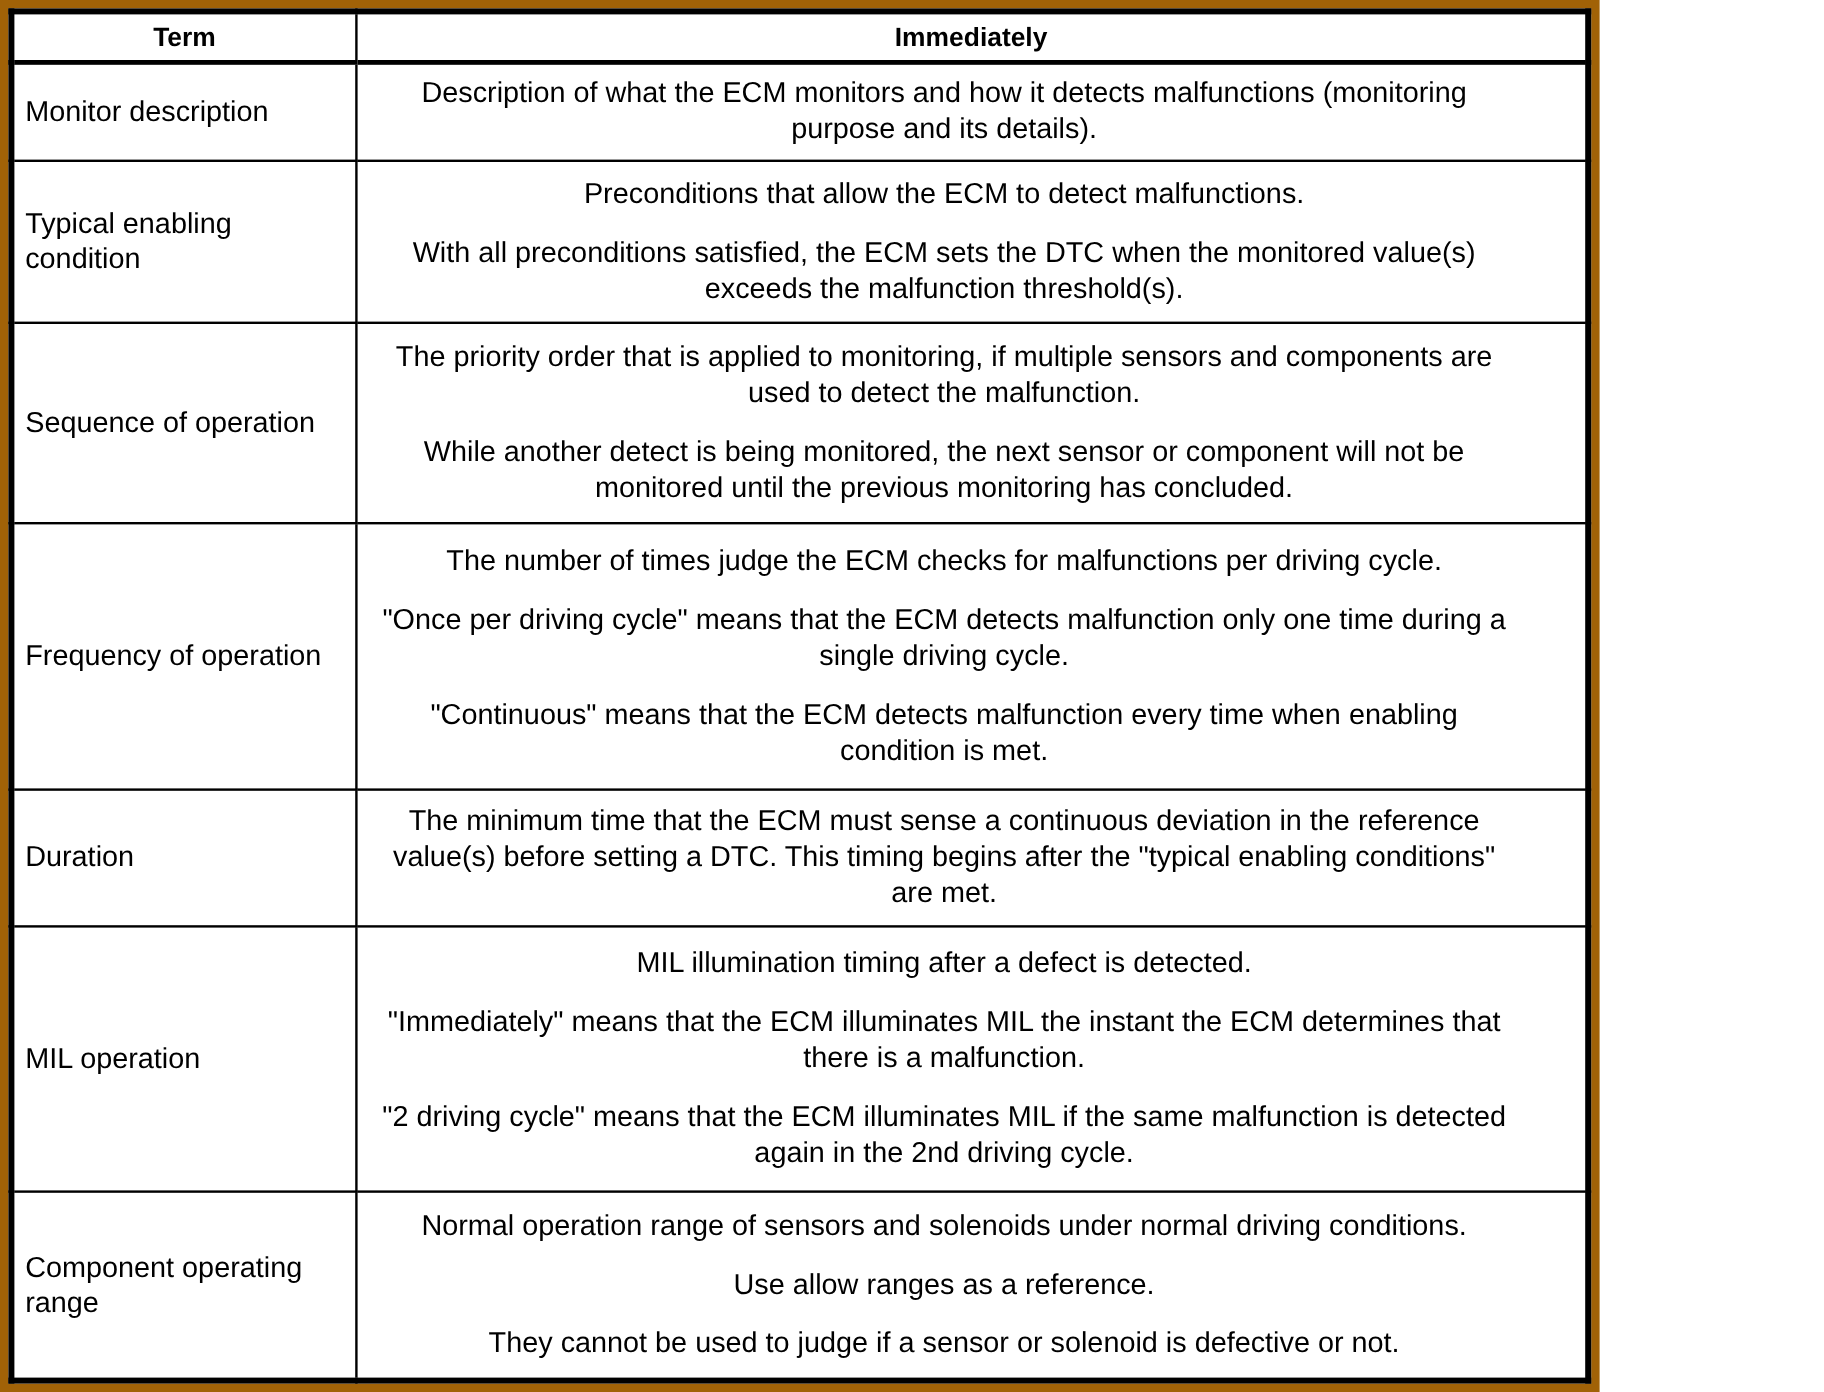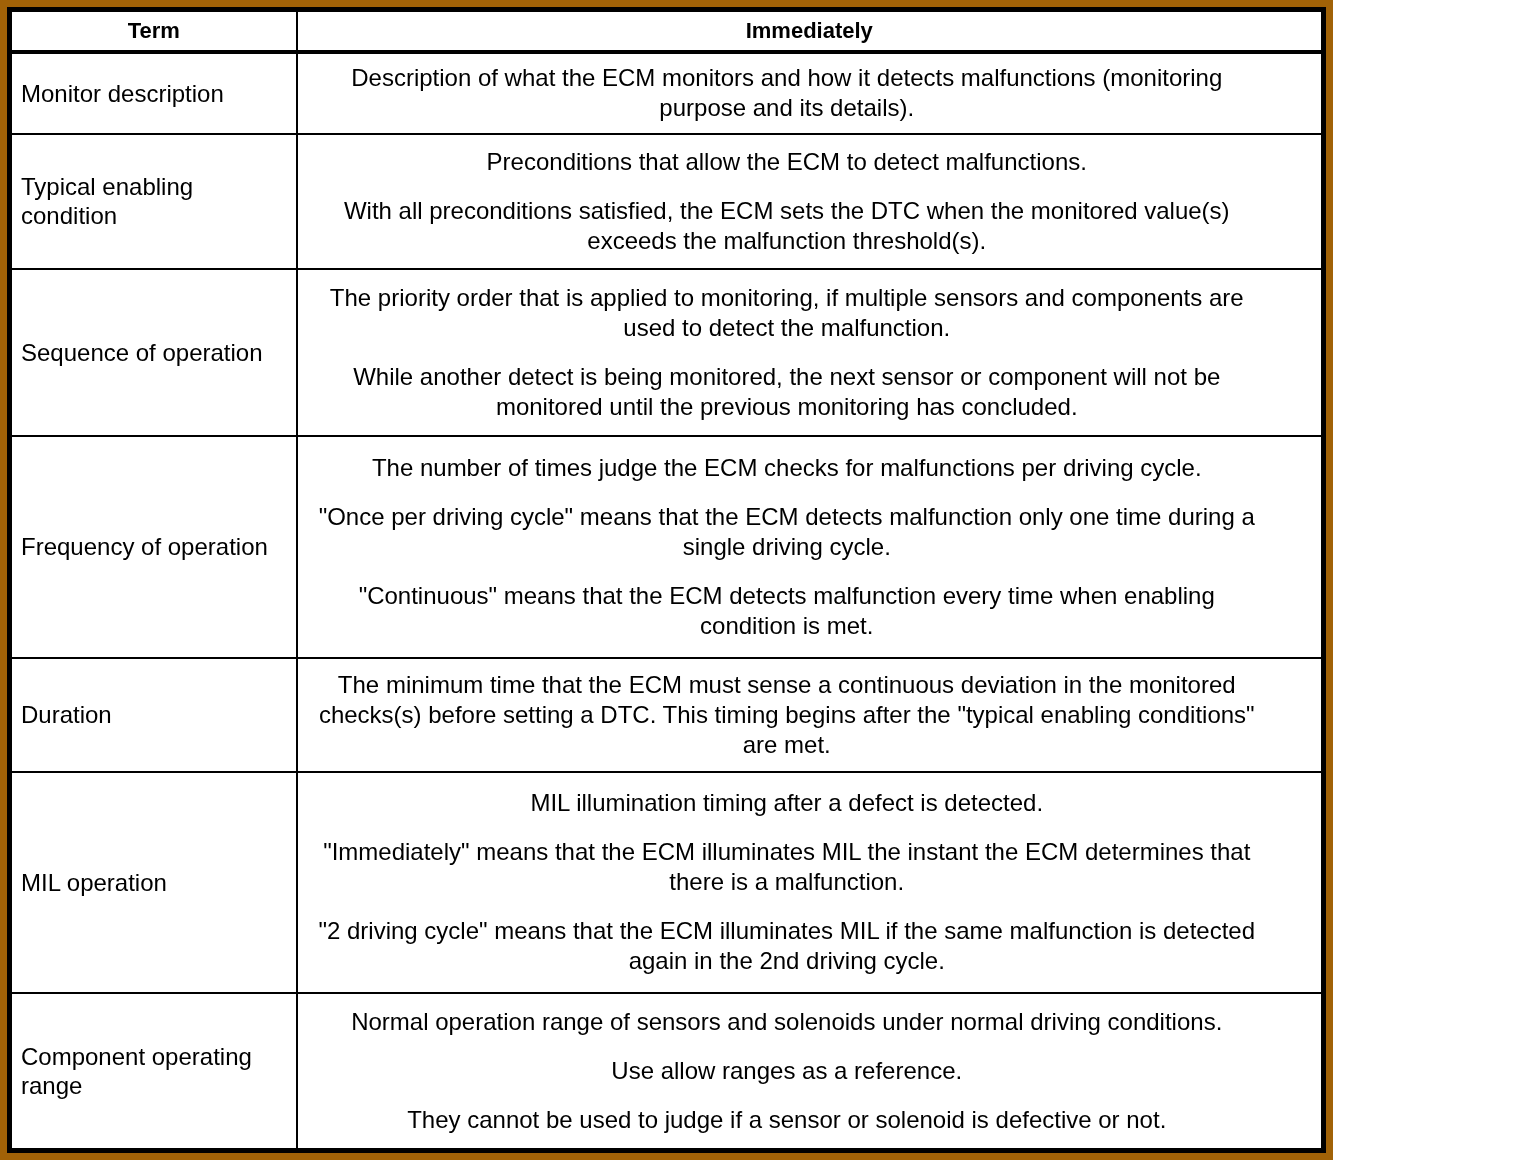--- a/index.html
+++ b/index.html
@@ -105,21 +105,21 @@
           <td class="term-cell">Frequency of operation</td>
           <td class="def-cell">
             <p>The number of times judge the ECM checks for malfunctions per driving cycle.</p>
             <p>"Once per driving cycle" means that the ECM detects malfunction only one time during a single driving cycle.</p>
             <p>"Continuous" means that the ECM detects malfunction every time when enabling condition is met.</p>
           </td>
         </tr>
         <tr>
           <td class="term-cell">Duration</td>
           <td class="def-cell">
-            <p>The minimum time that the ECM must sense a continuous deviation in the monitored checks(s) before setting a DTC. This timing begins after the "typical enabling conditions" are met.</p>
+            <p>The minimum time that the ECM must sense a continuous deviation in the reference value(s) before setting a DTC. This timing begins after the "typical enabling conditions" are met.</p>
           </td>
         </tr>
         <tr>
           <td class="term-cell">MIL operation</td>
           <td class="def-cell">
             <p>MIL illumination timing after a defect is detected.</p>
             <p>"Immediately" means that the ECM illuminates MIL the instant the ECM determines that there is a malfunction.</p>
             <p>"2 driving cycle" means that the ECM illuminates MIL if the same malfunction is detected again in the 2nd driving cycle.</p>
           </td>
         </tr>

